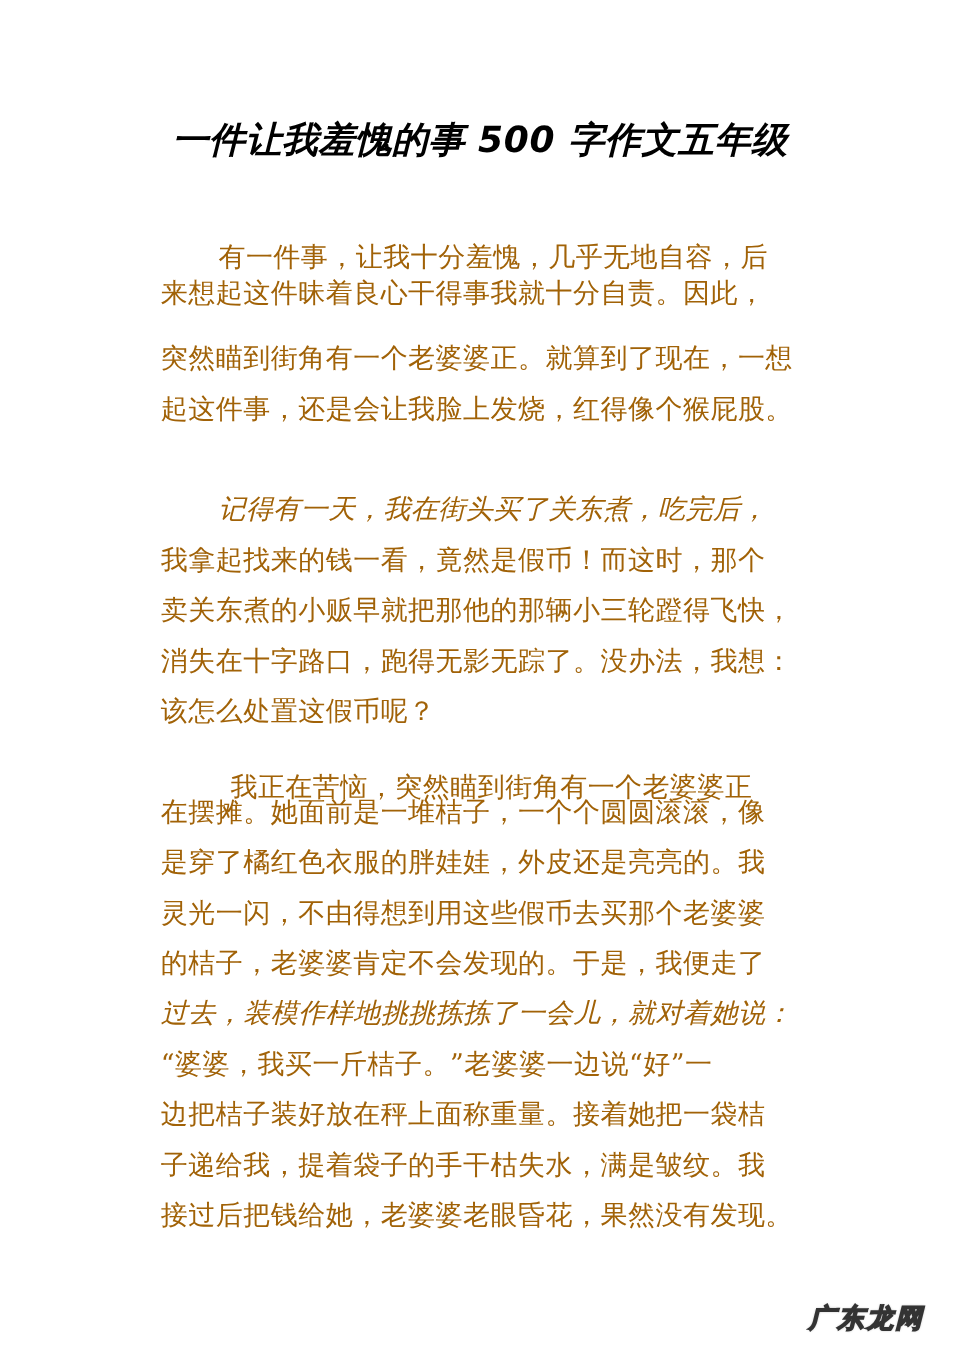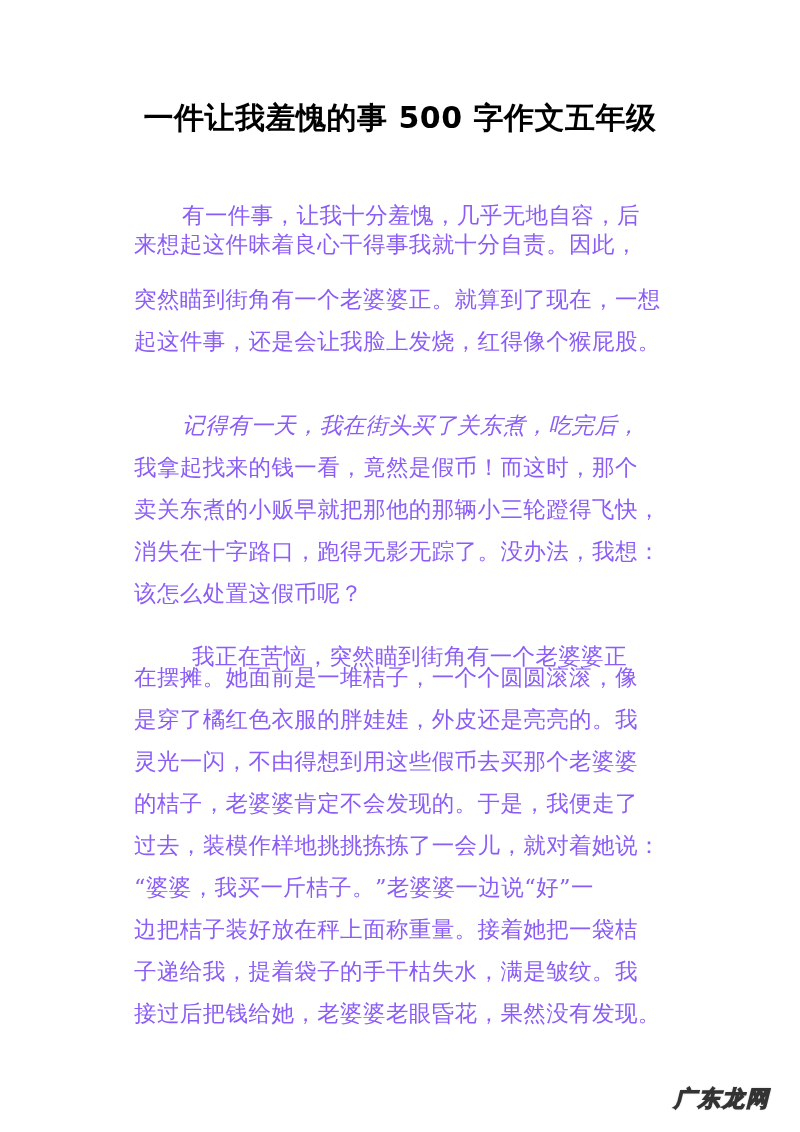--- a/index.html
+++ b/index.html
@@ -20,28 +20,29 @@
       left: 0;
       top: 96px;
       width: 800px;
       text-align: center;
       font-family: "DejaVu Sans", "Liberation Sans", sans-serif;
       font-weight: bold;
       font-size: 30px;
       line-height: 44px;
       color: #000;
       letter-spacing: 0.5px;
+      font-style: italic;
     }
     .line {
       position: absolute;
       left: 134px;
       font-size: 22.5px;
       line-height: 30px;
       white-space: nowrap;
-      color: #8b5cf6;
+      color: #a16207;
       letter-spacing: 0.4px;
     }
     .watermark {
       position: absolute;
       right: 30px;
       bottom: 18px;
       font-family: "DejaVu Sans", "Liberation Sans", sans-serif;
       font-weight: bold;
       font-style: italic;
       font-size: 22px;
@@ -70,20 +71,20 @@
   <div class="line" style="top:536px;">消失在十字路口，跑得无影无踪了。没办法，我想：</div>
   <div class="line" style="top:578px;">该怎么处置这假币呢？</div>
 </div>
 
 <div>
   <div class="line" style="top:641px; left:192px;">我正在苦恼，突然瞄到街角有一个老婆婆正</div>
   <div class="line" style="top:662px;">在摆摊。她面前是一堆桔子，一个个圆圆滚滚，像</div>
   <div class="line" style="top:704px;text-align:center;">是穿了橘红色衣服的胖娃娃，外皮还是亮亮的。我</div>
   <div class="line" style="top:746px;">灵光一闪，不由得想到用这些假币去买那个老婆婆</div>
   <div class="line" style="top:788px;">的桔子，老婆婆肯定不会发现的。于是，我便走了</div>
-  <div class="line" style="top:830px;">过去，装模作样地挑挑拣拣了一会儿，就对着她说：</div>
+  <div class="line" style="top:830px;font-style:italic;">过去，装模作样地挑挑拣拣了一会儿，就对着她说：</div>
   <div class="line" style="top:872px;">“婆婆，我买一斤桔子。”老婆婆一边说“好”一</div>
   <div class="line" style="top:914px;">边把桔子装好放在秤上面称重量。接着她把一袋桔</div>
   <div class="line" style="top:956px;">子递给我，提着袋子的手干枯失水，满是皱纹。我</div>
   <div class="line" style="top:998px;">接过后把钱给她，老婆婆老眼昏花，果然没有发现。</div>
 </div>
 
 <div class="watermark">广东龙网</div>
 
 </body></html>

